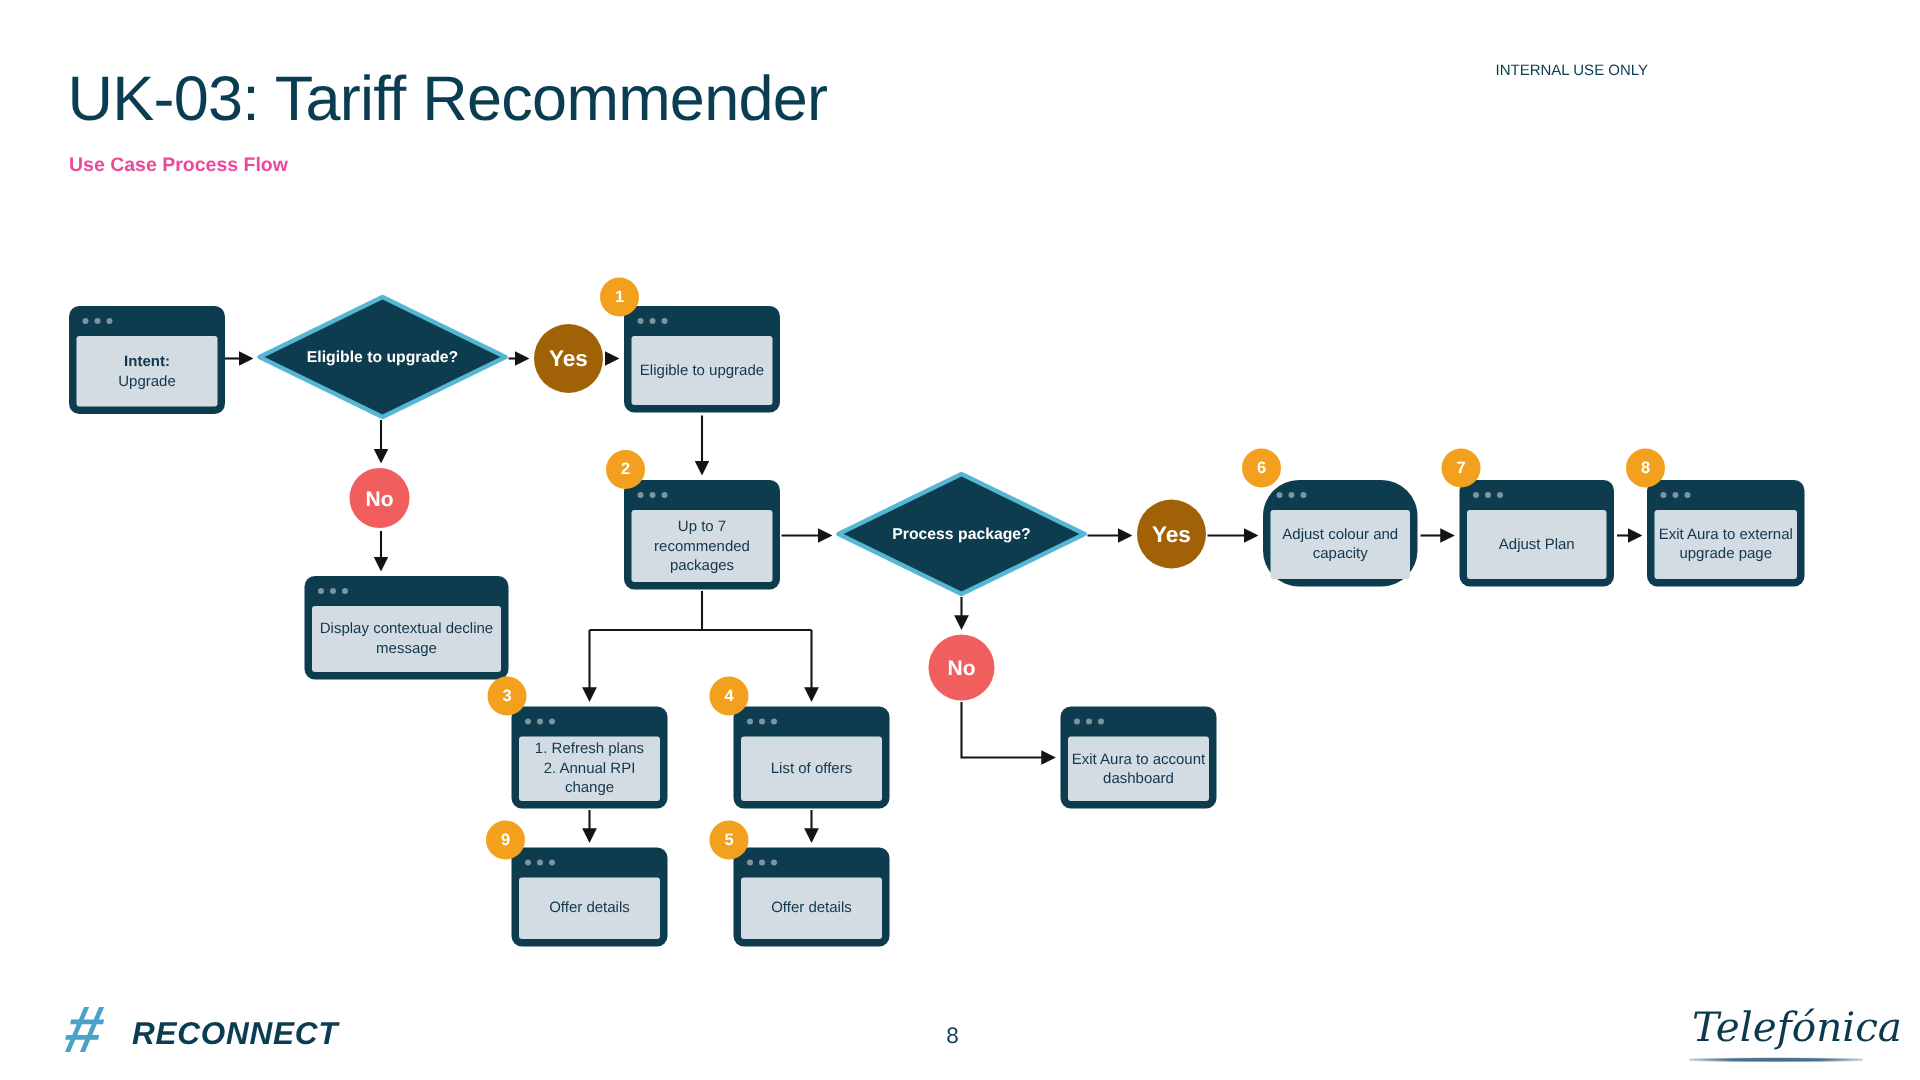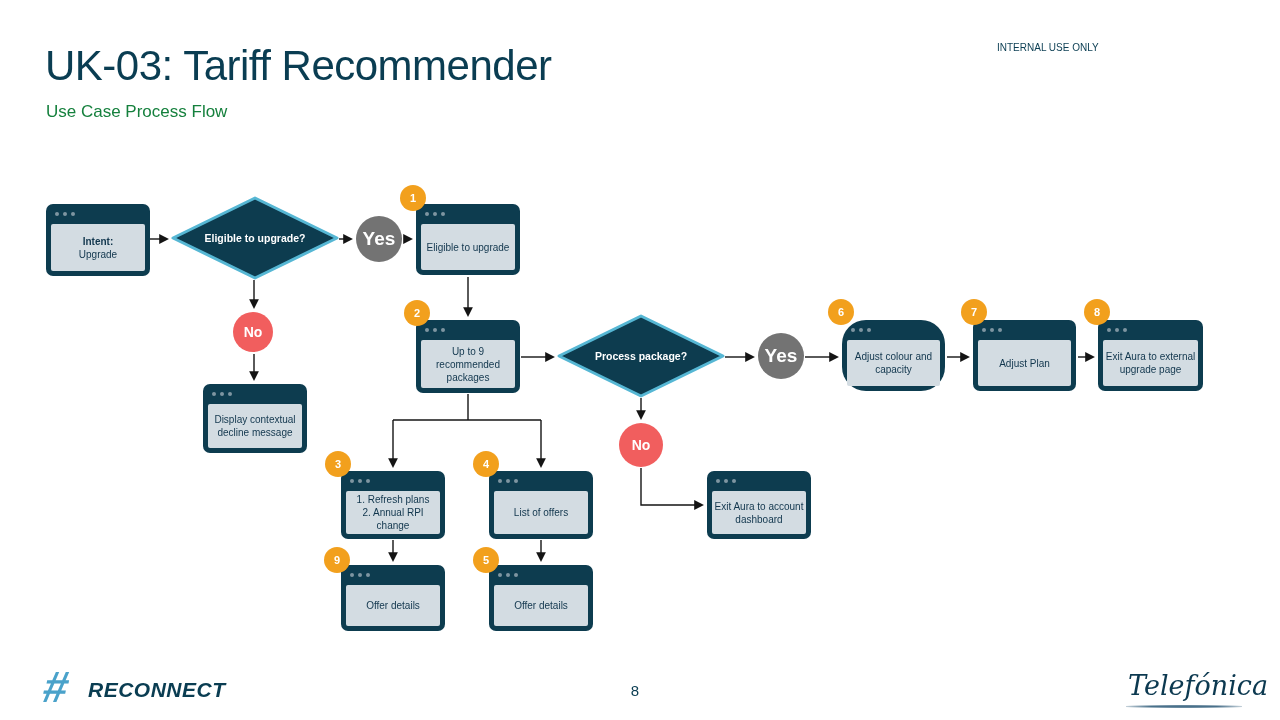--- a/index.html
+++ b/index.html
@@ -1,41 +1,41 @@
 <!DOCTYPE html>
 <html><head>
 <meta charset="utf-8">
 <style>
   html,body{margin:0;padding:0;}
   body{font-family:"Liberation Sans", sans-serif;}
   .slide{position:relative;width:1280px;height:720px;background:#ffffff;overflow:hidden;margin-top:16px;}
 
   
   .title{position:absolute;left:45px;top:26px;font-size:42px;font-weight:500;color:#0a3d52;letter-spacing:-0.5px;}
-  .subtitle{position:absolute;left:46px;top:86px;font-size:17px;color:#15803d;}
+  .subtitle{position:absolute;left:46px;top:86px;font-size:13px;color:#ec4899;font-weight:bold;}
   .classification{position:absolute;left:997px;top:26px;font-size:10px;color:#0a3d52;}
 
   
   .flow-svg{position:absolute;left:0;top:0;width:1280px;height:720px;z-index:1;}
 
   
   .win{position:absolute;background:#0d3c4f;border-radius:7px;z-index:2;}
   .win-body{position:absolute;left:5px;right:5px;top:20px;bottom:5px;background:#d3dce2;border-radius:2px;
             display:flex;flex-direction:column;align-items:center;justify-content:center;
             text-align:center;font-size:10px;color:#11364d;line-height:1.3;padding:0 2px;}
   .dots{position:absolute;top:8px;left:9px;display:flex;gap:4px;}
   .dots i{width:4px;height:4px;border-radius:50%;background:#7e95a1;display:block;}
   .bold{font-weight:bold;}
 
   
   .dlabel{position:absolute;width:160px;text-align:center;font-size:10.5px;font-weight:bold;color:#ffffff;z-index:3;}
 
   
   .yn{position:absolute;border-radius:50%;color:#fff;font-weight:bold;display:flex;align-items:center;justify-content:center;z-index:4;}
-  .yes{background:#737373;font-size:19px;}
+  .yes{background:#a16207;font-size:15px;}
   .no{background:#f15e5e;font-size:14px;}
 
   
   .badge{position:absolute;width:26px;height:26px;border-radius:50%;background:#f2a01d;color:#fff;
          font-weight:bold;font-size:11px;display:flex;align-items:center;justify-content:center;z-index:5;}
 
   
   .hash{position:absolute;left:44px;top:646px;font-size:44px;font-weight:bold;color:#4aa2ca;transform:skewX(-12deg);}
   .brand{position:absolute;left:88px;top:662px;font-size:21px;font-weight:bold;font-style:italic;letter-spacing:0.5px;color:#0a3d52;}
   .pagenum{position:absolute;left:570px;top:666px;width:130px;text-align:center;font-size:15px;color:#0a3d52;}
@@ -110,24 +110,24 @@
       </div>
     <div class="win-body">Eligible to upgrade</div>
   </div>
 
   <div class="win" style="left:416px;top:304px;width:104px;height:73px;">
     <div class="dots">
         <i></i>
         <i></i>
         <i></i>
       </div>
-    <div class="win-body">Up to 9 recommended packages</div>
-  </div>
-
-  <div class="win" style="left:203px;top:368px;width:104px;height:69px;">
+    <div class="win-body">Up to 7 recommended packages</div>
+  </div>
+
+  <div class="win" style="left:203px;top:368px;width:104px;height:69px;padding-left:32px;">
     <div class="dots">
         <i></i>
         <i></i>
         <i></i>
       </div>
     <div class="win-body">Display contextual decline message</div>
   </div>
 
   <div class="win" style="left:341px;top:455px;width:104px;height:68px;">
     <div class="dots">

